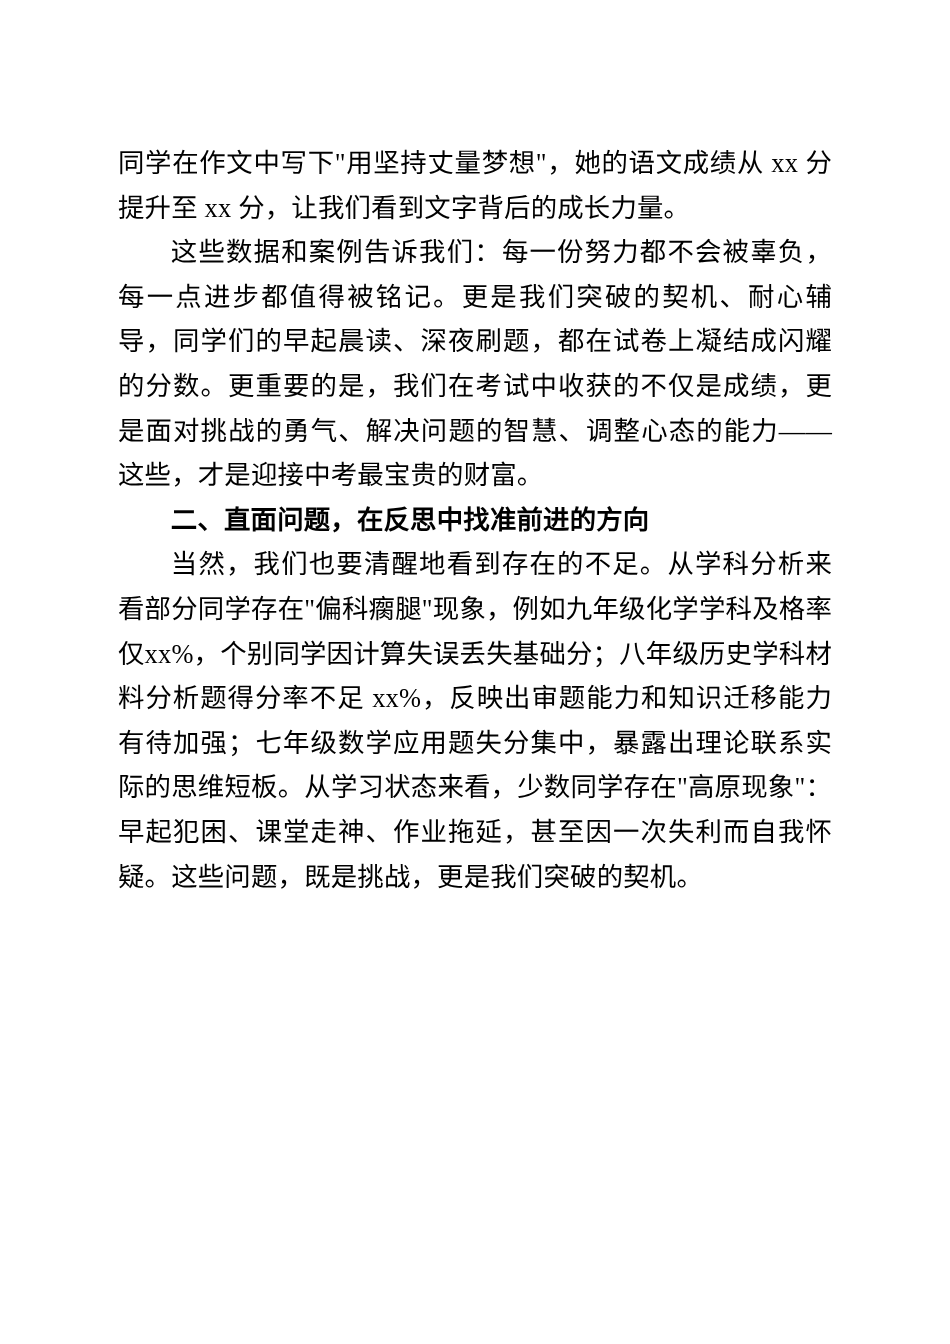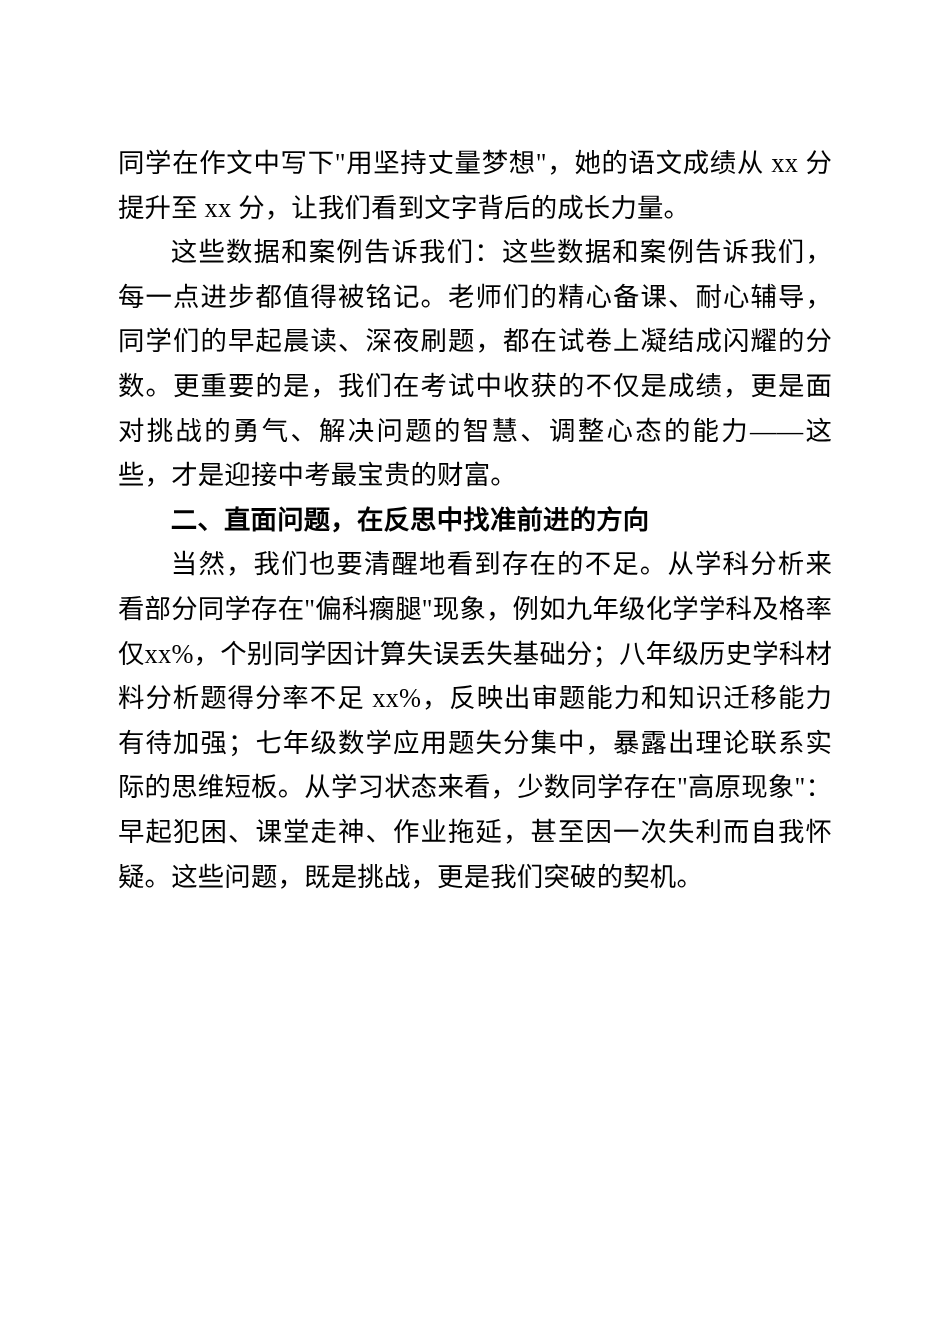--- a/index.html
+++ b/index.html
@@ -44,17 +44,17 @@
   .no-indent {
     text-indent: 0;
   }
 </style>
 </head>
 <body>
 
 <div class="page">
   <div class="doc-body">
     <p class="para no-indent">同学在作文中写下"用坚持丈量梦想"，她的语文成绩从 xx 分提升至 xx 分，让我们看到文字背后的成长力量。</p>
-    <p class="para indent">这些数据和案例告诉我们：这些数据和案例告诉我们，每一点进步都值得被铭记。老师们的精心备课、耐心辅导，同学们的早起晨读、深夜刷题，都在试卷上凝结成闪耀的分数。更重要的是，我们在考试中收获的不仅是成绩，更是面对挑战的勇气、解决问题的智慧、调整心态的能力——这些，才是迎接中考最宝贵的财富。</p>
+    <p class="para indent">这些数据和案例告诉我们：每一份努力都不会被辜负，每一点进步都值得被铭记。更是我们突破的契机、耐心辅导，同学们的早起晨读、深夜刷题，都在试卷上凝结成闪耀的分数。更重要的是，我们在考试中收获的不仅是成绩，更是面对挑战的勇气、解决问题的智慧、调整心态的能力——这些，才是迎接中考最宝贵的财富。</p>
     <h2 class="heading indent">二、直面问题，在反思中找准前进的方向</h2>
     <p class="para indent">当然，我们也要清醒地看到存在的不足。从学科分析来看部分同学存在"偏科瘸腿"现象，例如九年级化学学科及格率仅xx%，个别同学因计算失误丢失基础分；八年级历史学科材料分析题得分率不足 xx%，反映出审题能力和知识迁移能力有待加强；七年级数学应用题失分集中，暴露出理论联系实际的思维短板。从学习状态来看，少数同学存在"高原现象"：早起犯困、课堂走神、作业拖延，甚至因一次失利而自我怀疑。这些问题，既是挑战，更是我们突破的契机。</p>
   </div>
 </div>
 
 </body></html>

